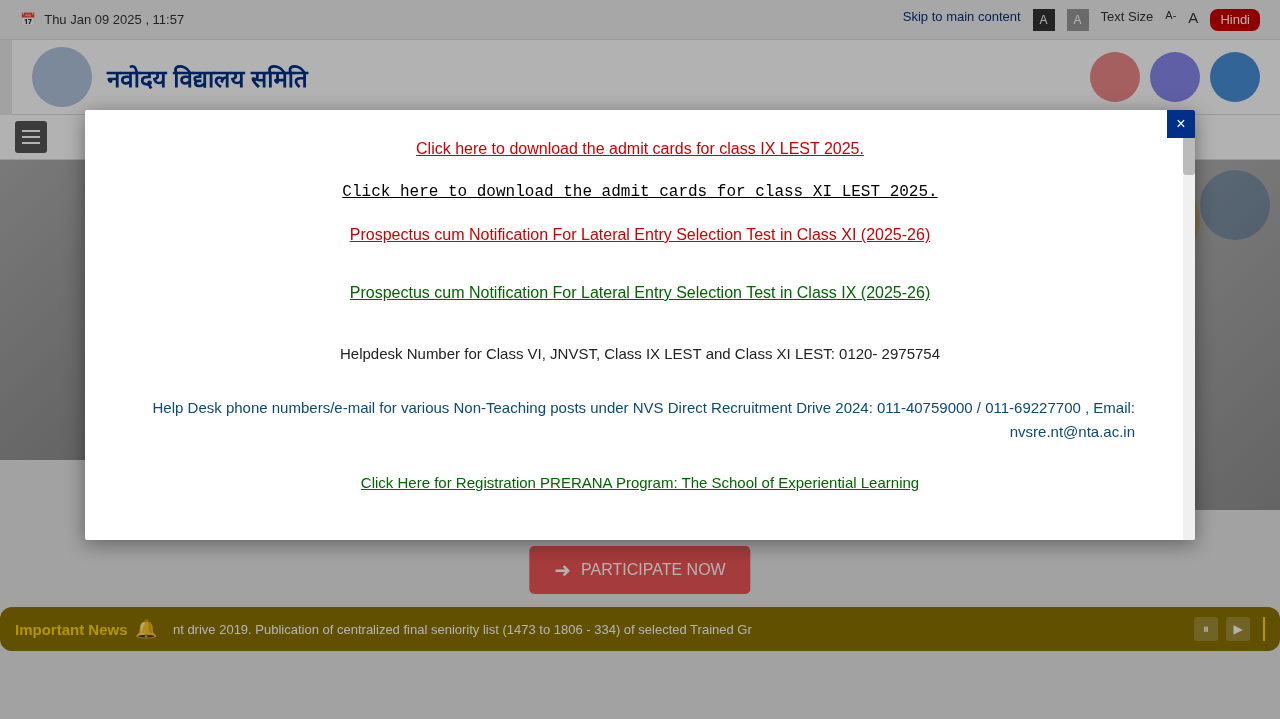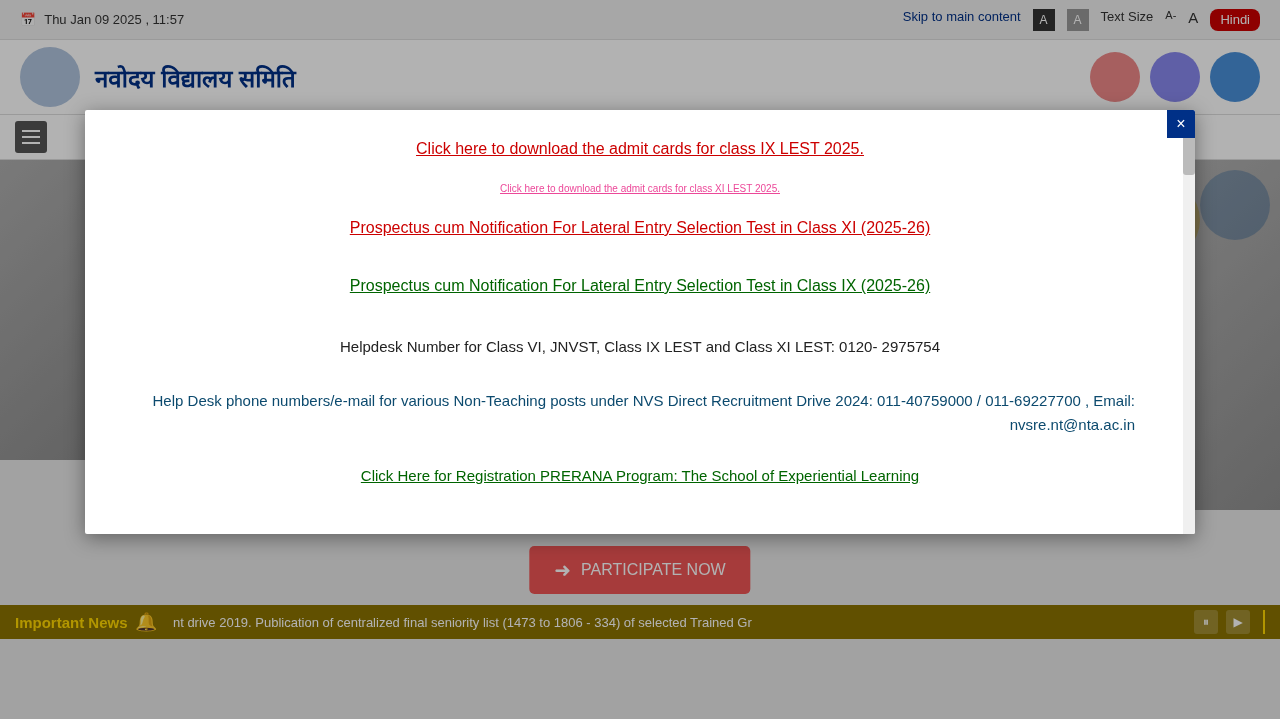--- a/index.html
+++ b/index.html
@@ -59,20 +59,21 @@
     
     .site-header {
       background: white;
       height: 75px;
       display: flex;
       align-items: center;
       padding: 0 20px;
       border-bottom: 1px solid #ddd;
       position: relative;
       z-index: 1;
+      margin-left: 12px;
     }
     .site-logo {
       width: 60px;
       height: 60px;
       background: #b0c4de;
       border-radius: 50%;
       margin-right: 15px;
     }
     .site-title {
       font-size: 24px;
@@ -167,28 +168,29 @@
       width: 70px;
       height: 70px;
       border-radius: 50%;
       background: #4488cc;
       opacity: 0.7;
     }
 
     
     .ticker-bar {
       position: absolute;
-      bottom: 80px;
+      bottom: 68px;
       left: 0;
       right: 0;
-      height: 34px;
+      height: 44px;
       background: #8B7300;
       display: flex;
       align-items: center;
       z-index: 2;
+      border-radius: 12px;
     }
     .ticker-label {
       background: #8B7300;
       color: #FFD700;
       font-weight: bold;
       font-size: 15px;
       padding: 0 15px;
       white-space: nowrap;
       display: flex;
       align-items: center;
@@ -417,21 +419,21 @@
     <button class="modal-close">×</button>
     <div class="modal-scrollbar">
       <div class="modal-scrollbar-thumb"></div>
     </div>
     <div class="modal-body">
 
       <a class="modal-link modal-link-red" href="#" style="font-size:16px; margin-bottom:25px; display:block; text-align:center; text-decoration:underline; color:#c00;">
         <span>Click here to download the admit cards for class IX LEST 2025.</span>
       </a>
 
-      <a class="modal-link modal-link-red" href="#" style="font-size:10px; margin-bottom:25px; display:block; text-align:center; text-decoration:underline; color:#ec4899;">
+      <a class="modal-link modal-link-red" href="#" style="font-size:16px; margin-bottom:25px; display:block; text-align:center; text-decoration:underline; color:#000000;font-family:Liberation Mono, monospace;">
         <span>Click here to download the admit cards for class XI LEST 2025.</span>
       </a>
 
       <a class="modal-link modal-link-red" href="#" style="font-size:16px; margin-bottom:25px; display:block; text-align:center; text-decoration:underline; color:#c00;">
         <span>Prospectus cum Notification For Lateral Entry Selection Test in Class XI (2025-26)</span>
       </a>
 
       <div style="height:15px;"></div>
 
       <a class="modal-link modal-link-green" href="#" style="font-size:16px; margin-bottom:25px; display:block; text-align:center; text-decoration:underline; color:#006400;">

